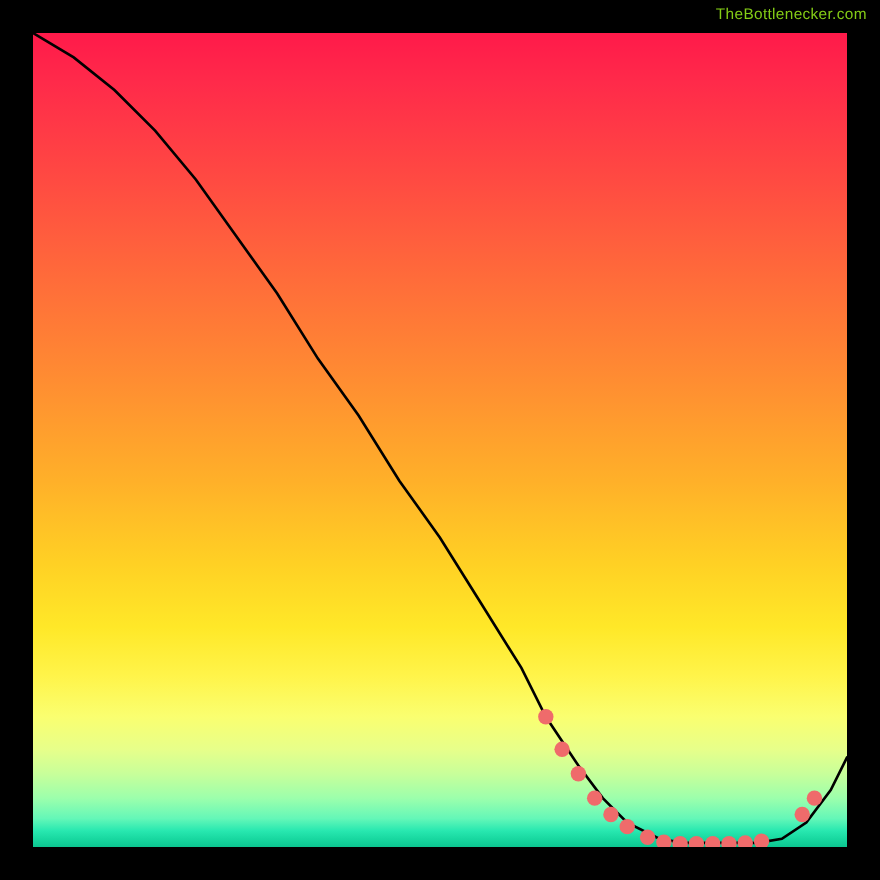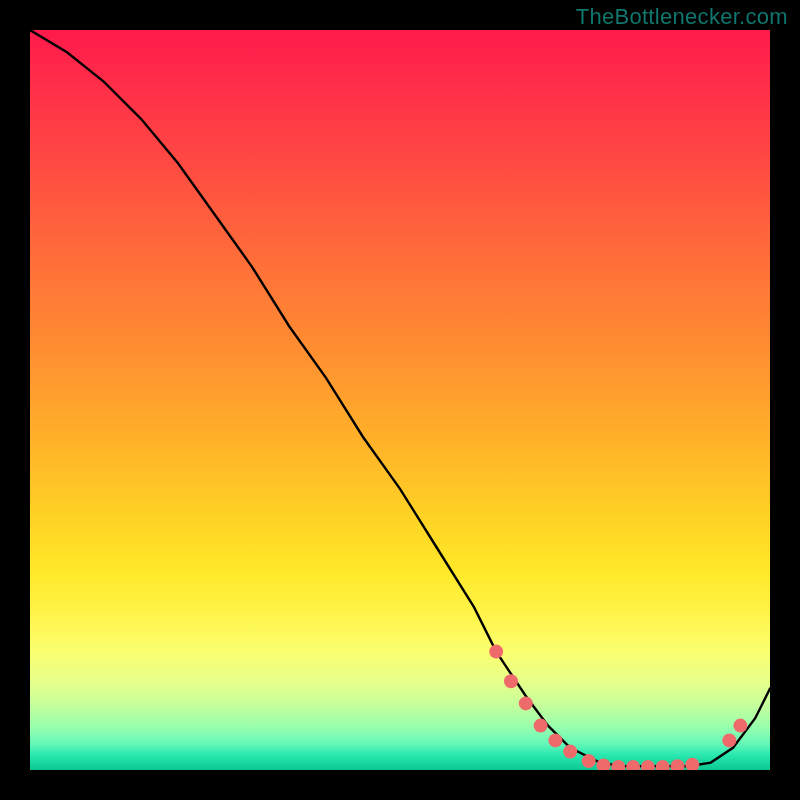--- a/index.html
+++ b/index.html
@@ -14,22 +14,22 @@
   .frame {
     position: relative;
     width: 800px;
     height: 800px;
     background: #000;
   }
   .watermark {
     position: absolute;
     top: 4px;
     right: 12px;
-    color: #0f766e;
-    font-size: 22px;
+    color: #84cc16;
+    font-size: 14px;
     font-weight: 500;
     letter-spacing: 0.3px;
     z-index: 20;
     user-select: none;
   }
   .plot {
     position: absolute;
     left: 30px;
     top: 30px;
     width: 740px;

